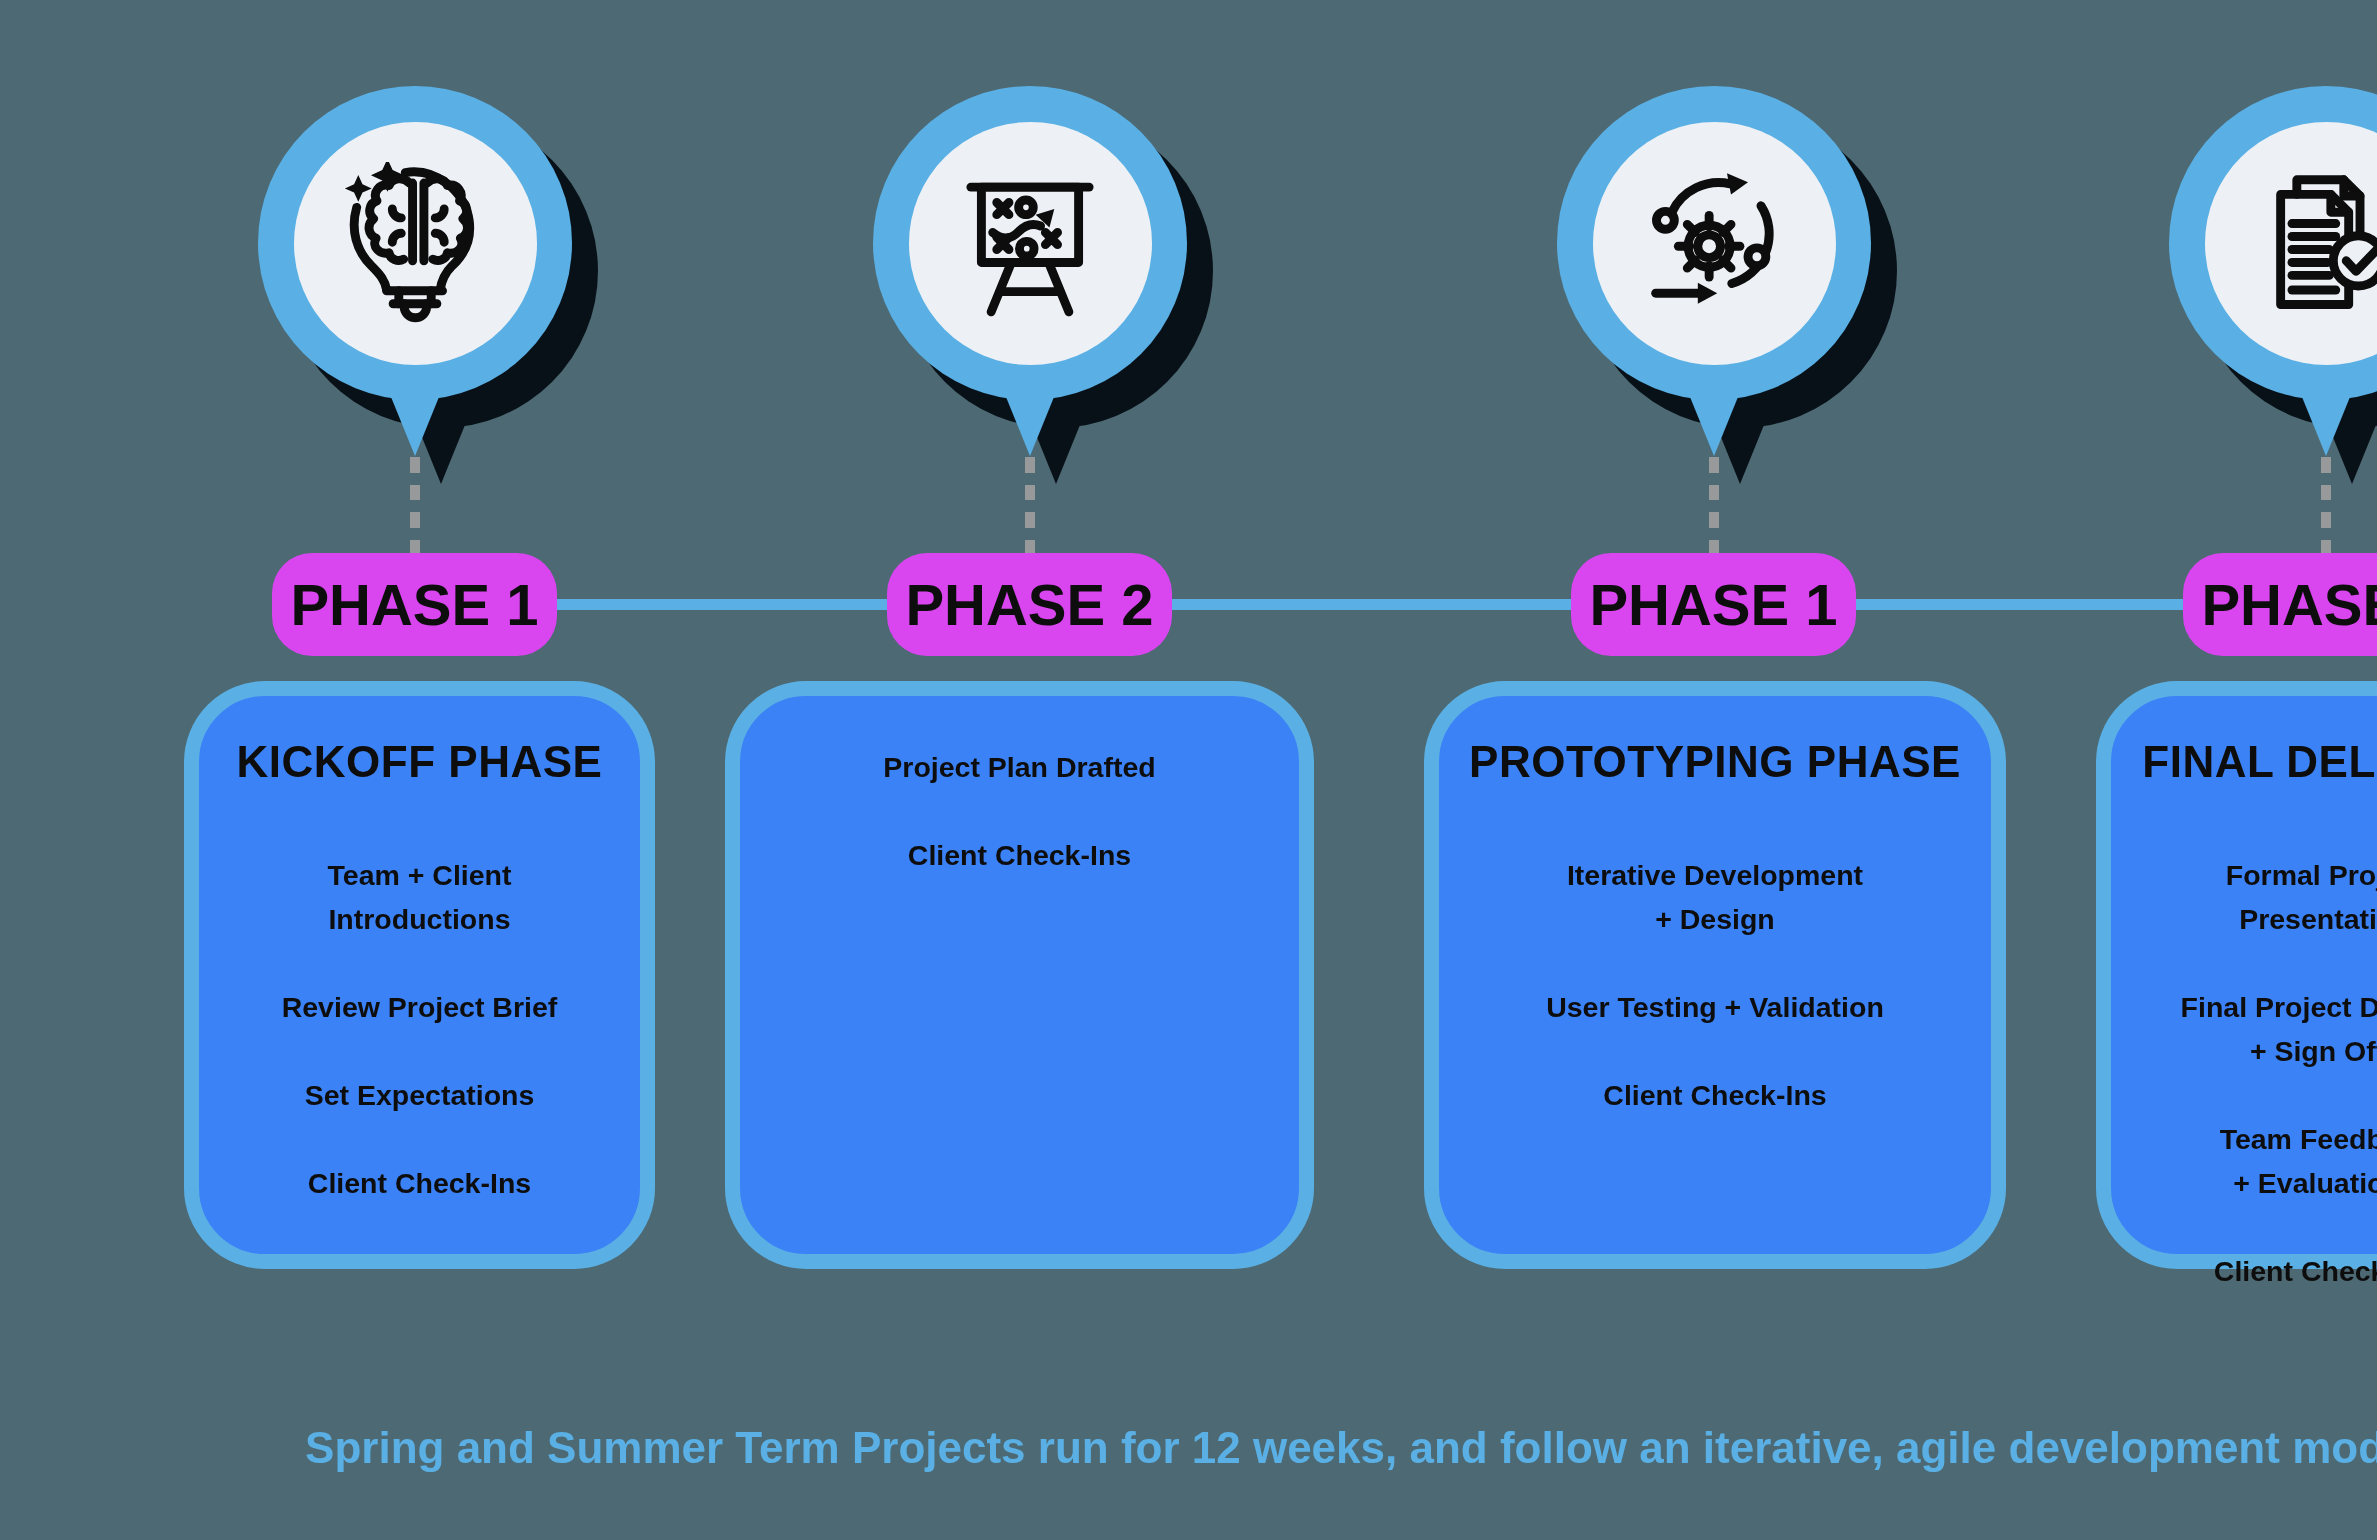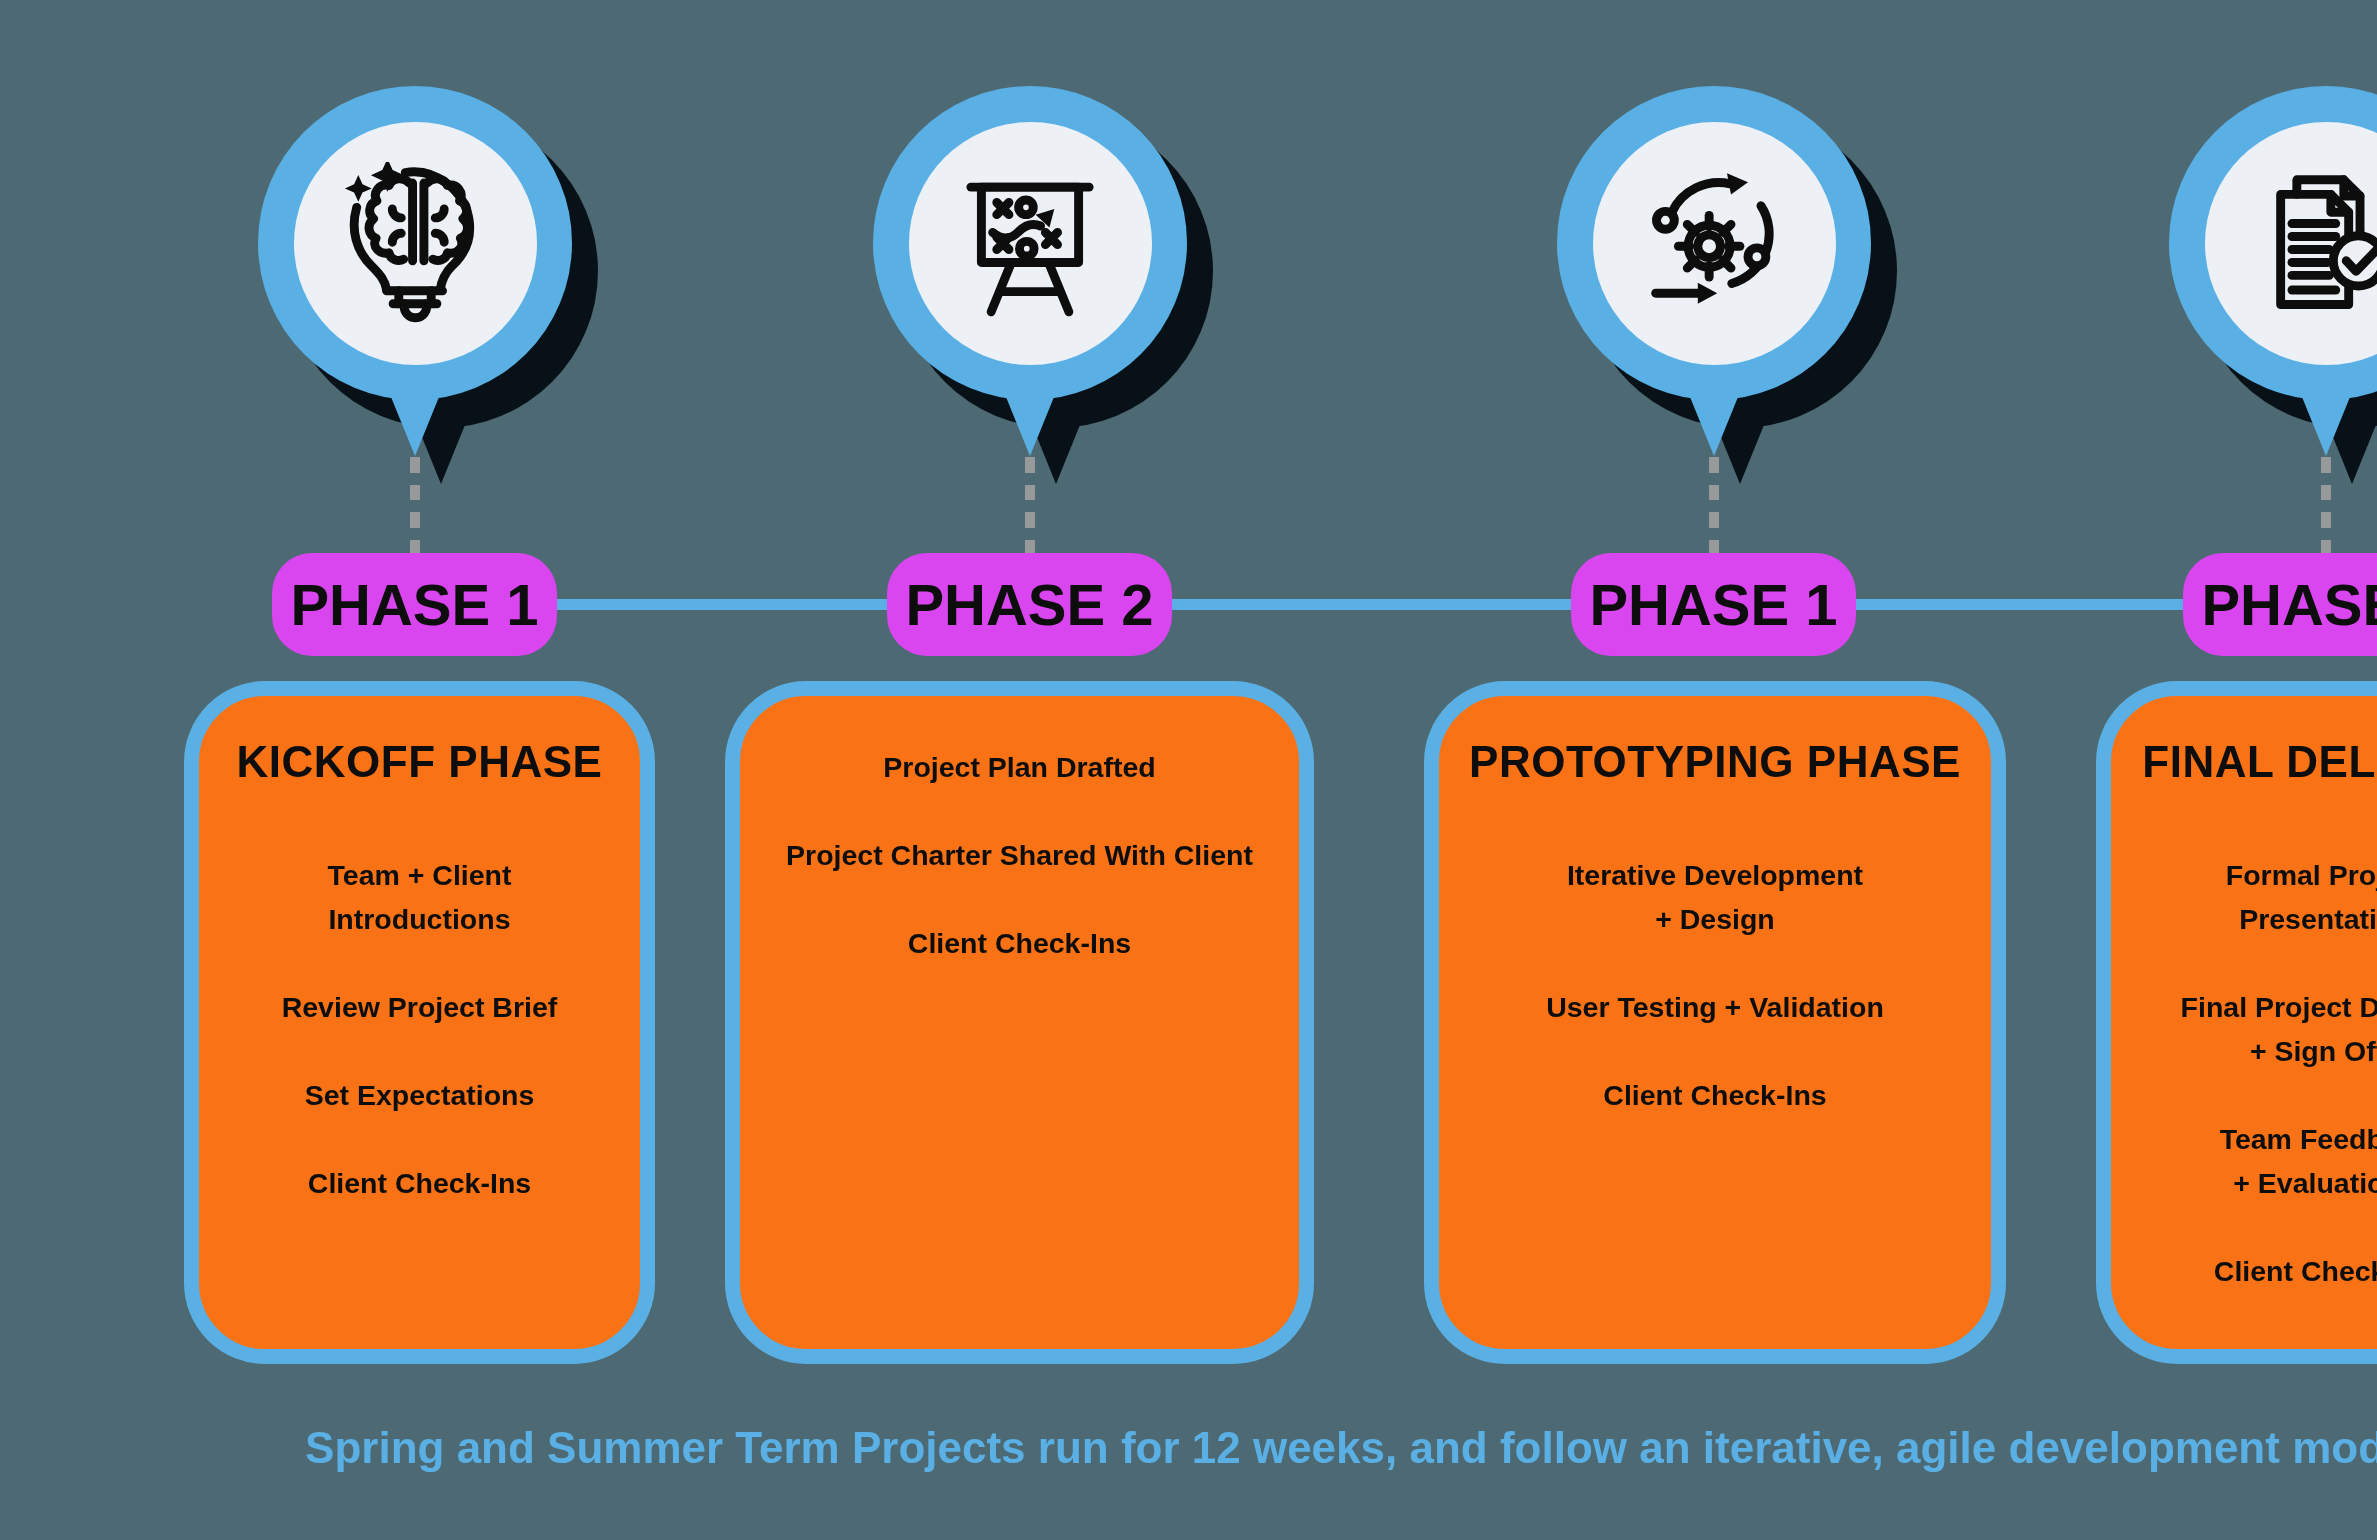--- a/index.html
+++ b/index.html
@@ -44,22 +44,22 @@
   
   .phase-badge{
     position:absolute;left:calc(var(--cx) - 143px);top:553px;width:285px;height:103px;
     background:#d946ef;border-radius:40px;z-index:2;
     display:flex;align-items:center;justify-content:center;
     font-weight:bold;font-size:58px;color:#0D0D0D;letter-spacing:0px;
   }
 
   
   .phase-card{
-    position:absolute;left:var(--card-l);top:681px;width:var(--card-w);height:683px;
-    background:#f97316;border:15.7px solid #5AB0E4;border-radius:81px;
+    position:absolute;left:var(--card-l);top:681px;width:var(--card-w);height:588px;
+    background:#3b82f6;border:15.7px solid #5AB0E4;border-radius:81px;
     box-sizing:border-box;z-index:2;
     padding:44px 13.3px 0;
     text-align:center;color:#0D0D0D;
   }
   .card-title{
     font-weight:bold;font-size:44px;line-height:43px;letter-spacing:0.5px;
     margin:0 0 70px 0;
   }
   .card-item{
     font-weight:bold;font-size:28.5px;line-height:44px;
@@ -152,21 +152,20 @@
       </div>
     </div>
   </div>
   <div class="dotted-connector col2"></div>
   <div class="phase-badge col2">
     <span>PHASE 2</span>
   </div>
   <div class="phase-card col2">
     <div>
         <div class="card-item">Project Plan Drafted</div>
-        <div class="card-item">Project Charter Shared With Client</div>
         <div class="card-item">Client Check-Ins</div>
       </div>
   </div>
 
   <div class="marker col3">
     <div class="marker-shape">
       <div class="marker-circle"></div>
       <div class="marker-tail"></div>
       <div class="marker-inner"></div>
       <div class="marker-icon">

